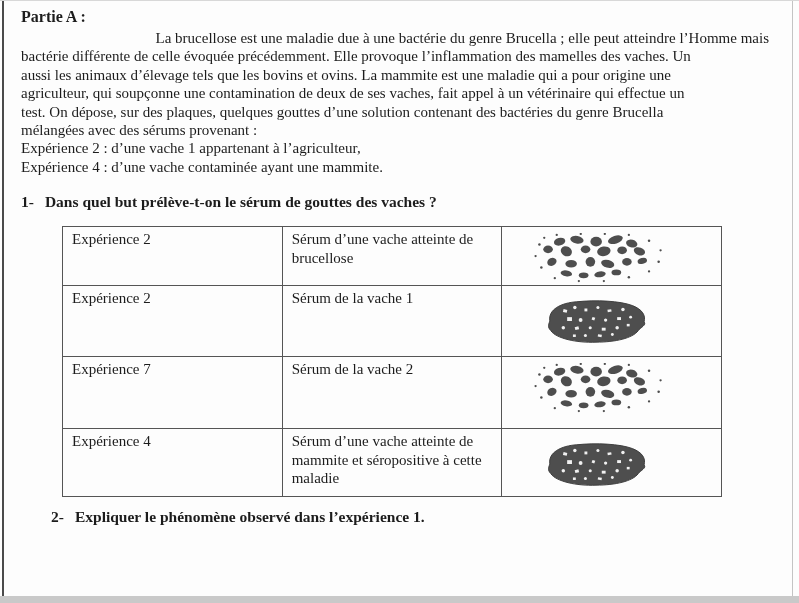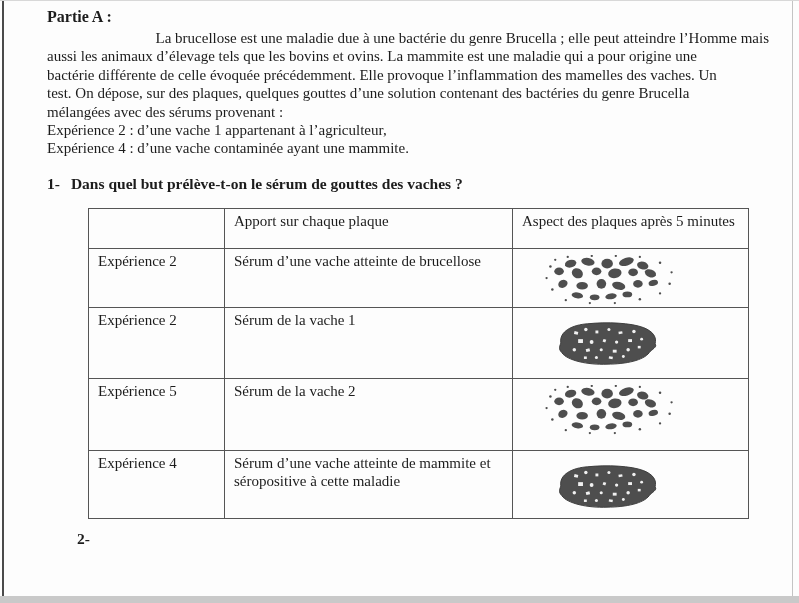--- a/index.html
+++ b/index.html
@@ -21,21 +21,21 @@
   .scan-edge-right {
     position: absolute; left: 792px; top: 0; width: 1px; height: 596px;
     background: #c4c4c4;
   }
   .scan-strip-bottom {
     position: absolute; left: 0; bottom: 0; width: 799px; height: 7px;
     background: #c9c9c9;
   }
   .content {
     position: absolute; left: 0; top: 0; width: 799px;
-    padding: 6px 30px 0 47px;
+    padding: 6px 30px 0 21px;
   }
   .section-title {
     font-weight: bold;
     font-size: 16px;
     line-height: 19px;
     margin-bottom: 3px;
   }
   .bodyline {
     font-size: 15px;
     line-height: 18.4px;
@@ -86,43 +86,39 @@
 <div class="page">
   <div class="scan-edge-left"></div>
   <div class="scan-edge-right"></div>
   <div class="scan-strip-bottom"></div>
 
   <div class="content">
     <div class="section-title">Partie A :</div>
 
     <div>
       <div class="bodyline indent">La brucellose est une maladie due à une bactérie du genre Brucella ; elle peut atteindre l’Homme mais</div>
+      <div class="bodyline">bactérie différente de celle évoquée précédemment. Elle provoque l’inflammation des mamelles des vaches. Un</div>
       <div class="bodyline">aussi les animaux d’élevage tels que les bovins et ovins. La mammite est une maladie qui a pour origine une</div>
-      <div class="bodyline">bactérie différente de celle évoquée précédemment. Elle provoque l’inflammation des mamelles des vaches. Un</div>
+      <div class="bodyline">agriculteur, qui soupçonne une contamination de deux de ses vaches, fait appel à un vétérinaire qui effectue un</div>
       <div class="bodyline">test. On dépose, sur des plaques, quelques gouttes d’une solution contenant des bactéries du genre Brucella</div>
       <div class="bodyline">mélangées avec des sérums provenant :</div>
     </div>
 
     <div>
       <div class="bodyline">Expérience 2 : d’une vache 1 appartenant à l’agriculteur,</div>
       <div class="bodyline">Expérience 4 : d’une vache contaminée ayant une mammite.</div>
     </div>
 
     <div class="question question-1">
       <span class="qnum">1-</span>
       <span>Dans quel but prélève-t-on le sérum de gouttes des vaches ?</span>
     </div>
 
     <table class="exp-table">
       <tbody>
-        <tr class="hdr">
-          <th class="col-label"></th>
-          <th class="col-apport">Apport sur chaque plaque</th>
-          <th class="col-aspect">Aspect des plaques après 5 minutes</th>
-        </tr>
         <tr class="row-exp1">
           <td>Expérience 2</td>
           <td>Sérum d’une vache atteinte de brucellose</td>
           <td class="aspect-cell">
               <svg class="plate plate-agg" width="154" height="50" viewBox="0 0 160 52" xmlns="http://www.w3.org/2000/svg">
     <g fill="currentColor">
       <ellipse cx="38" cy="9" rx="6" ry="4" transform="rotate(-15 38 9)"></ellipse>
       <ellipse cx="56" cy="7" rx="7" ry="4" transform="rotate(10 56 7)"></ellipse>
       <ellipse cx="76" cy="9" rx="6" ry="5"></ellipse>
       <ellipse cx="96" cy="7" rx="8" ry="4" transform="rotate(-18 96 7)"></ellipse>
@@ -190,21 +186,21 @@
       <rect x="92" y="29" width="3" height="2.6"></rect>
       <rect x="36" y="40" width="3" height="2.6"></rect>
       <circle cx="49" cy="41" r="1.6"></circle>
       <rect x="62" y="40" width="4" height="2.6" transform="rotate(10 64 41)"></rect>
       <circle cx="77" cy="40" r="1.5"></circle>
     </g>
   </svg>
             </td>
         </tr>
         <tr class="row-exp3">
-          <td>Expérience 5</td>
+          <td>Expérience 7</td>
           <td>Sérum de la vache 2</td>
           <td class="aspect-cell">
               <svg class="plate plate-agg" width="154" height="50" viewBox="0 0 160 52" xmlns="http://www.w3.org/2000/svg">
     <g fill="currentColor">
       <ellipse cx="38" cy="9" rx="6" ry="4" transform="rotate(-15 38 9)"></ellipse>
       <ellipse cx="56" cy="7" rx="7" ry="4" transform="rotate(10 56 7)"></ellipse>
       <ellipse cx="76" cy="9" rx="6" ry="5"></ellipse>
       <ellipse cx="96" cy="7" rx="8" ry="4" transform="rotate(-18 96 7)"></ellipse>
       <ellipse cx="113" cy="11" rx="6" ry="4" transform="rotate(15 113 11)"></ellipse>
       <ellipse cx="26" cy="17" rx="5" ry="4"></ellipse>
@@ -274,15 +270,16 @@
       <circle cx="77" cy="40" r="1.5"></circle>
     </g>
   </svg>
             </td>
         </tr>
       </tbody>
     </table>
 
     <div class="question question-2">
       <span class="qnum">2-</span>
+      <span>Expliquer le phénomène observé dans l’expérience 1.</span>
     </div>
   </div>
 </div>
 
 </body></html>

